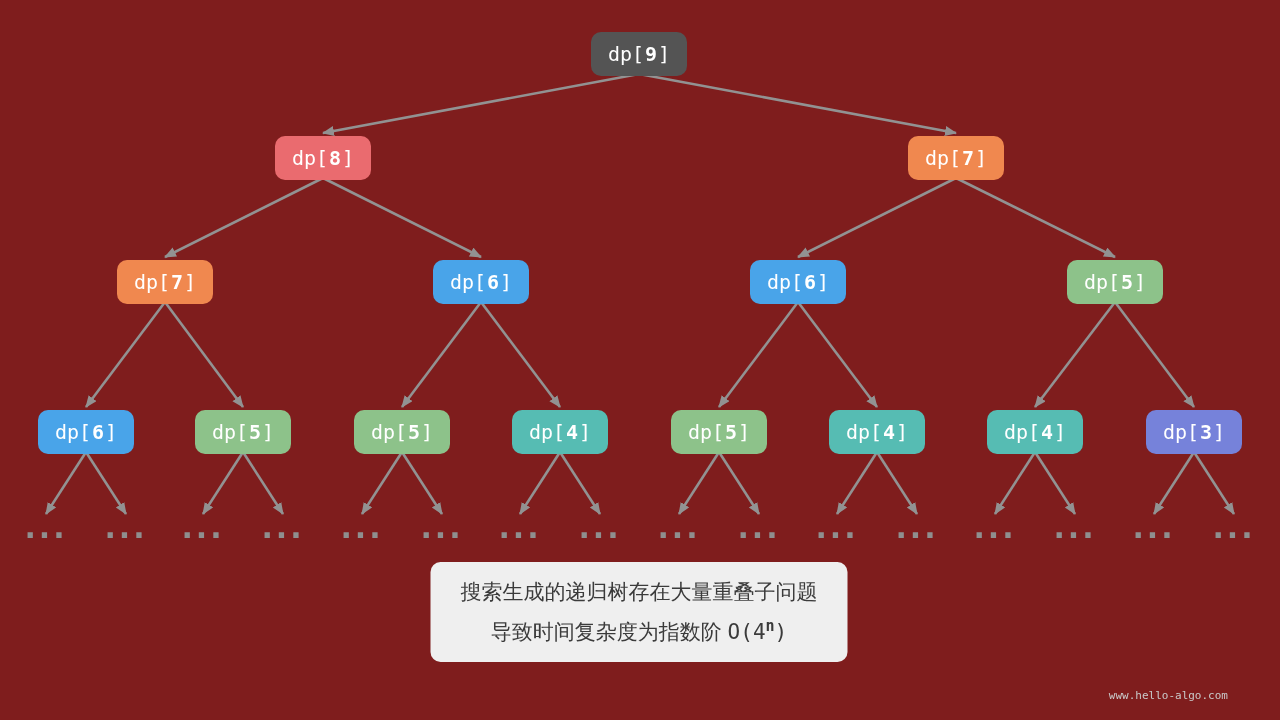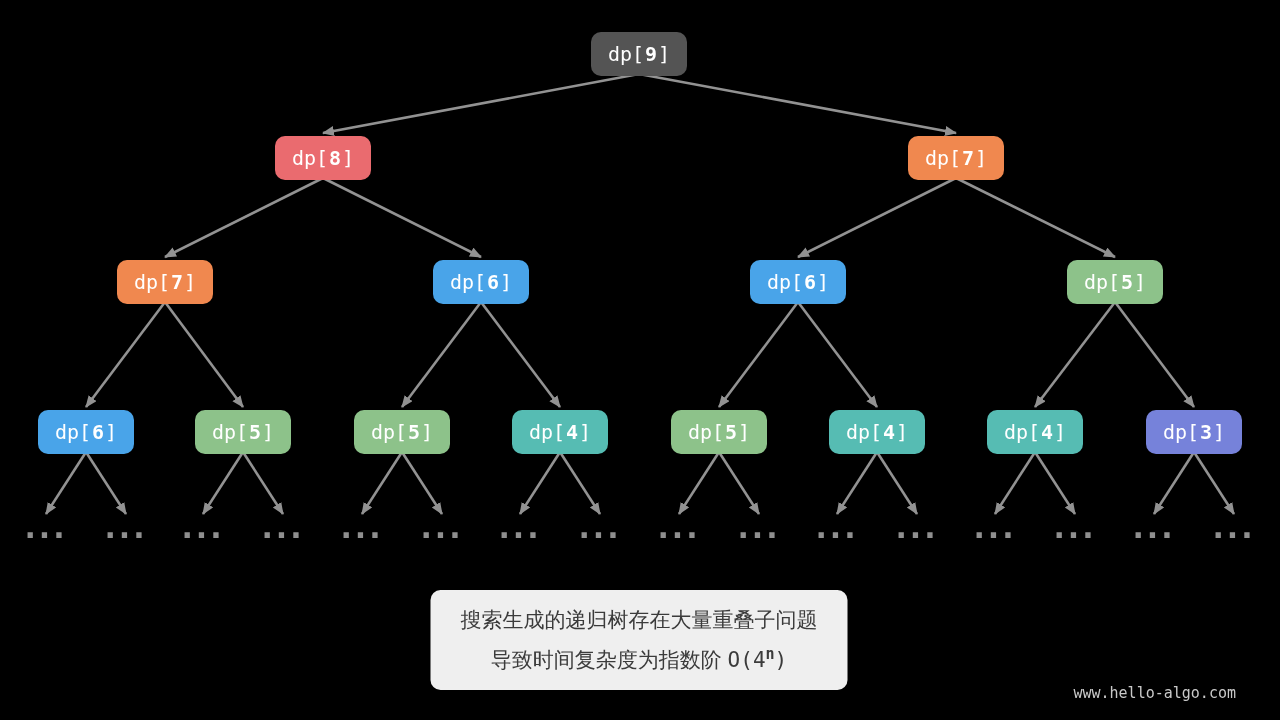--- a/index.html
+++ b/index.html
@@ -1,19 +1,19 @@
 <!DOCTYPE html>
 <html><head>
 <meta charset="utf-8">
 <style>
   html,body{margin:0;padding:0;background:#ffffff;}
   #canvas{
     position:relative;
     width:1280px;height:720px;
-    background:#000000;
+    background:#7f1d1d;
     overflow:hidden;
     font-family:"Liberation Sans","DejaVu Sans",sans-serif;
   }
   #edges{position:absolute;left:0;top:0;width:1280px;height:720px;}
   .node{
     position:absolute;
     width:96px;height:44px;
     border-radius:10px;
     display:flex;align-items:center;justify-content:center;
     color:#ffffff;
@@ -32,38 +32,38 @@
     font-family:"DejaVu Sans","Liberation Sans",sans-serif;
     font-weight:900;
     font-size:30px;
     letter-spacing:3px;
     color:#8f8f8f;
     line-height:1;
     white-space:nowrap;
   }
   .caption{
     position:absolute;
-    left:639px;top:640px;
+    left:639px;top:612px;
     transform:translate(-50%,-50%);
     background:#efefef;
     border-radius:10px;
     padding:13px 30px;
     text-align:center;
     font-size:21px;
     line-height:34px;
     color:#3b3b3b;
     white-space:nowrap;
   }
   .caption .mono{font-family:"DejaVu Sans Mono","Liberation Mono",monospace;}
   .caption sup{font-weight:800;font-size:15px;}
   .watermark{
     position:absolute;
-    right:44px;bottom:18px;
+    right:52px;bottom:18px;
     font-family:"DejaVu Sans Mono","Liberation Mono",monospace;
-    font-size:15px;
+    font-size:11px;
     color:#c9c9c9;
   }
 </style>
 </head>
 <body>
 
 <div id="canvas">
 
   <svg id="edges" width="1280" height="720" viewBox="0 0 1280 720">
       <defs>

